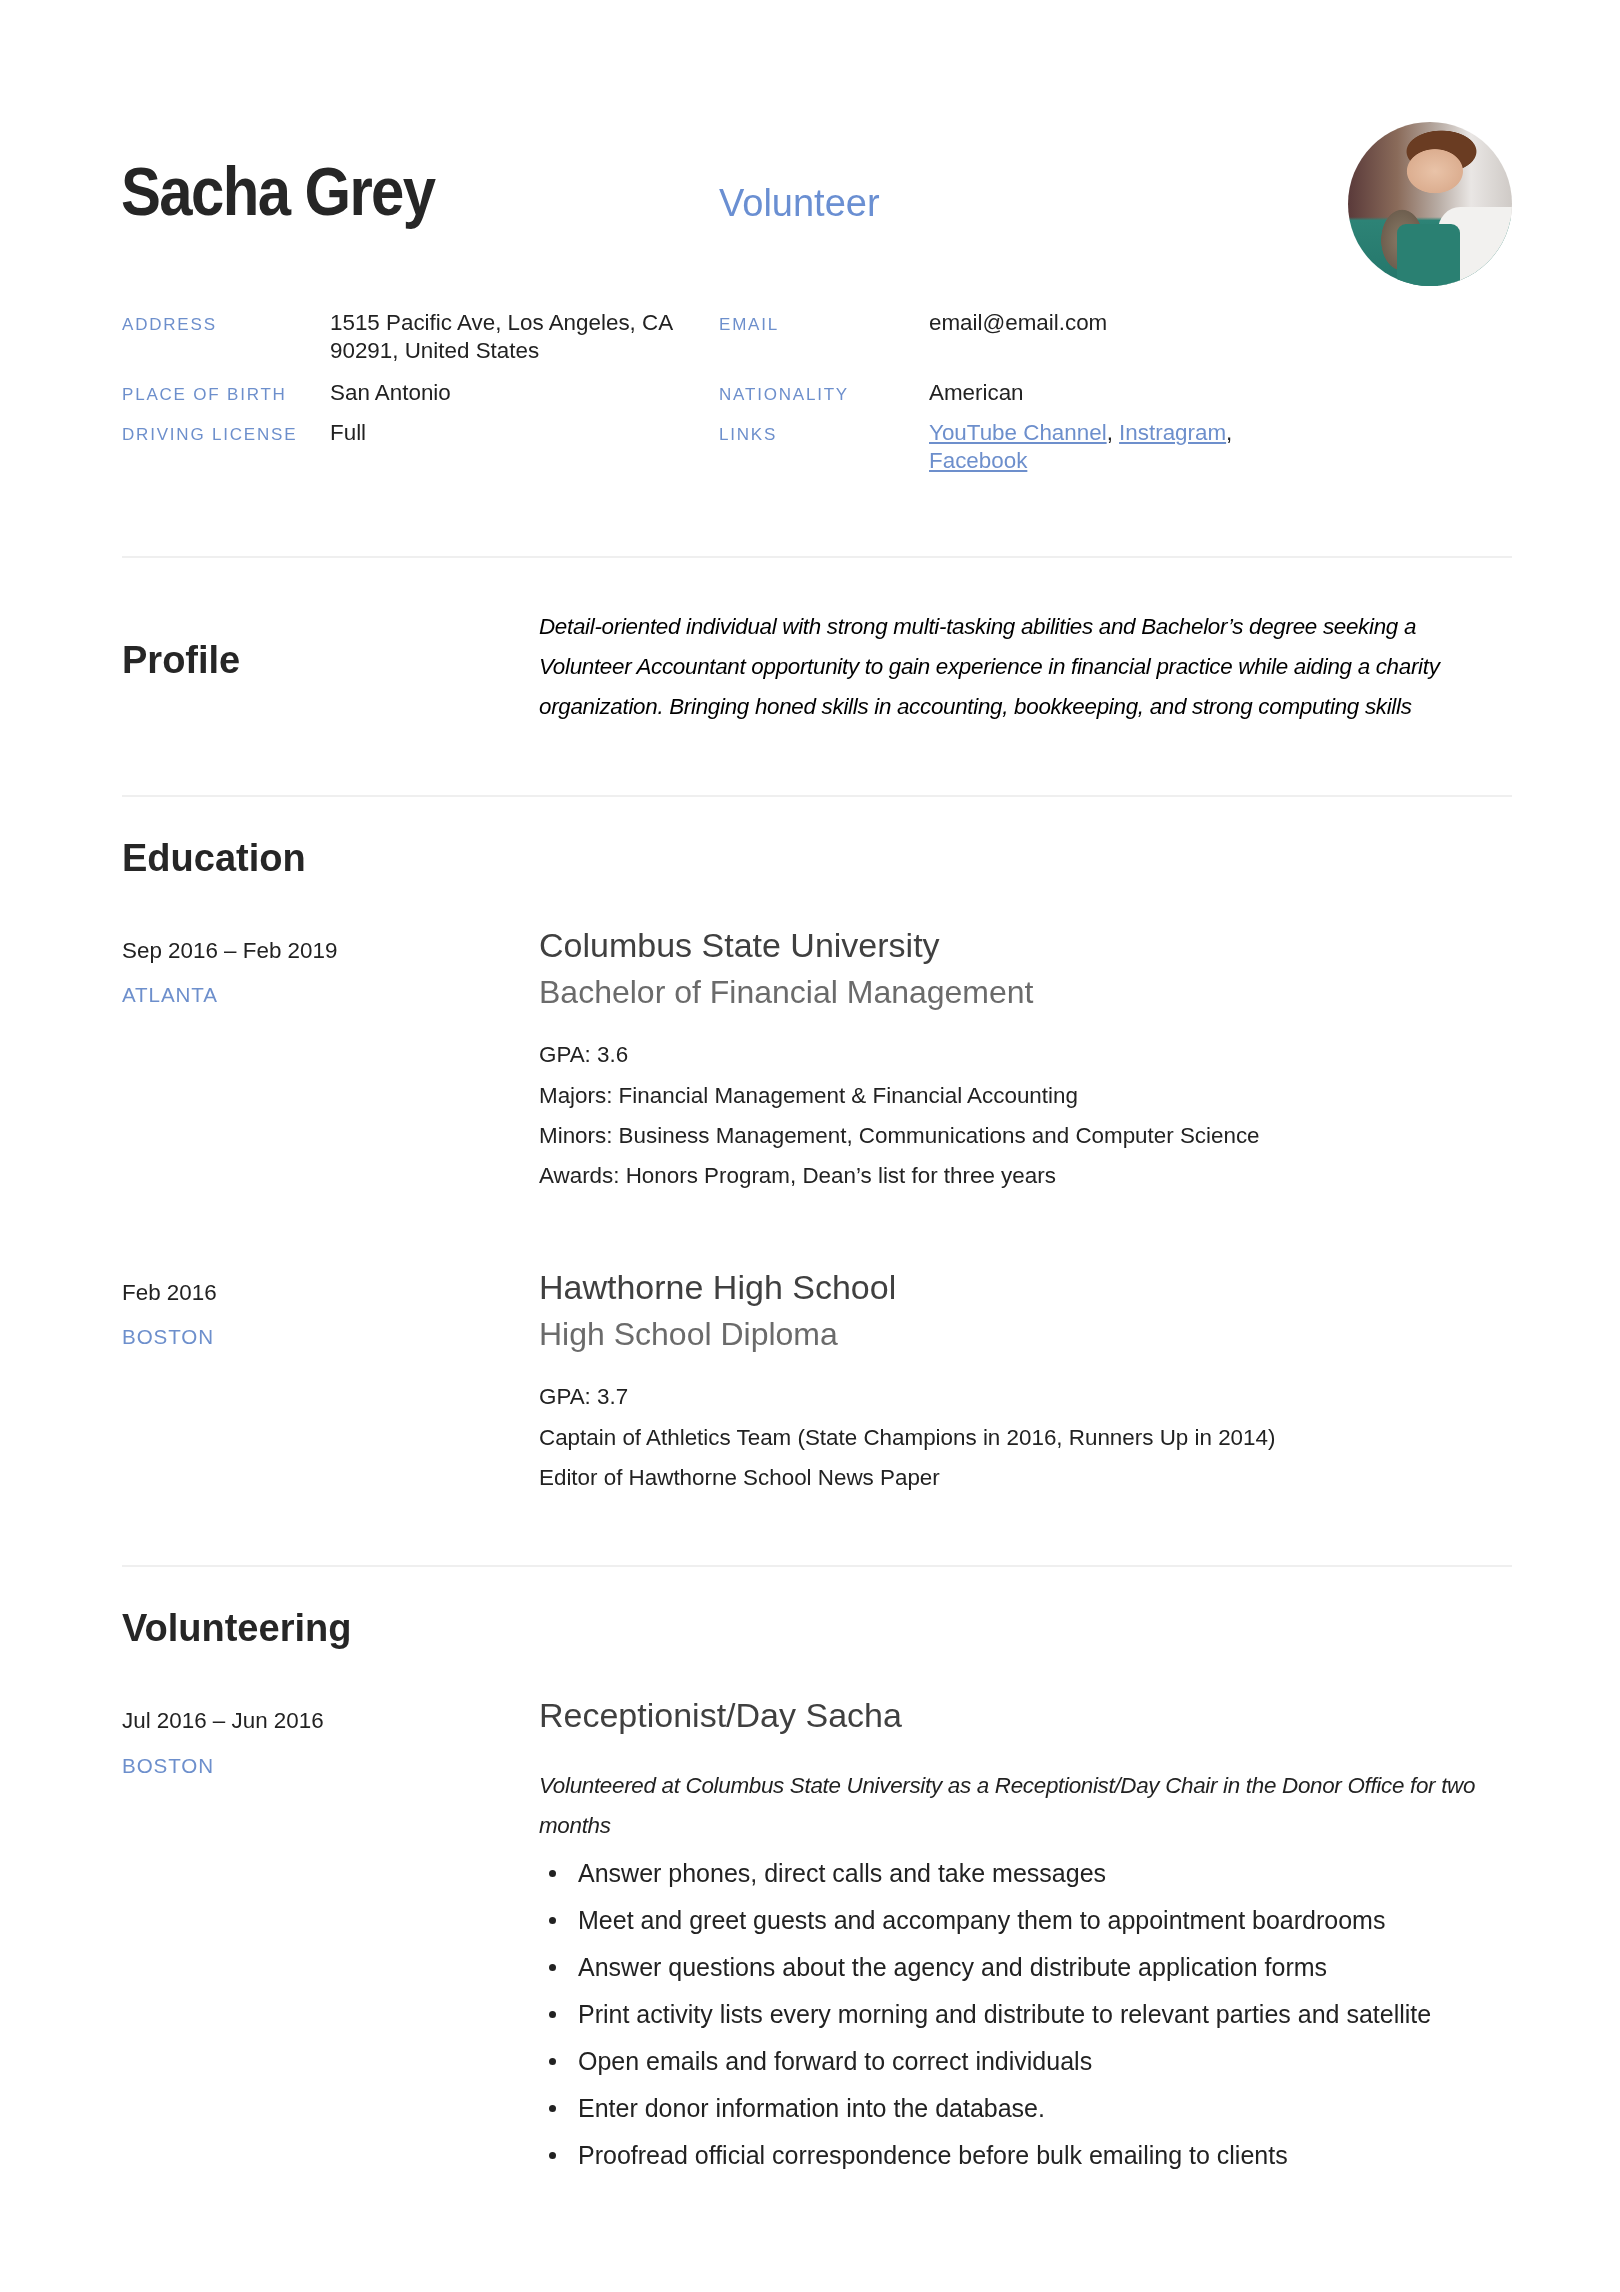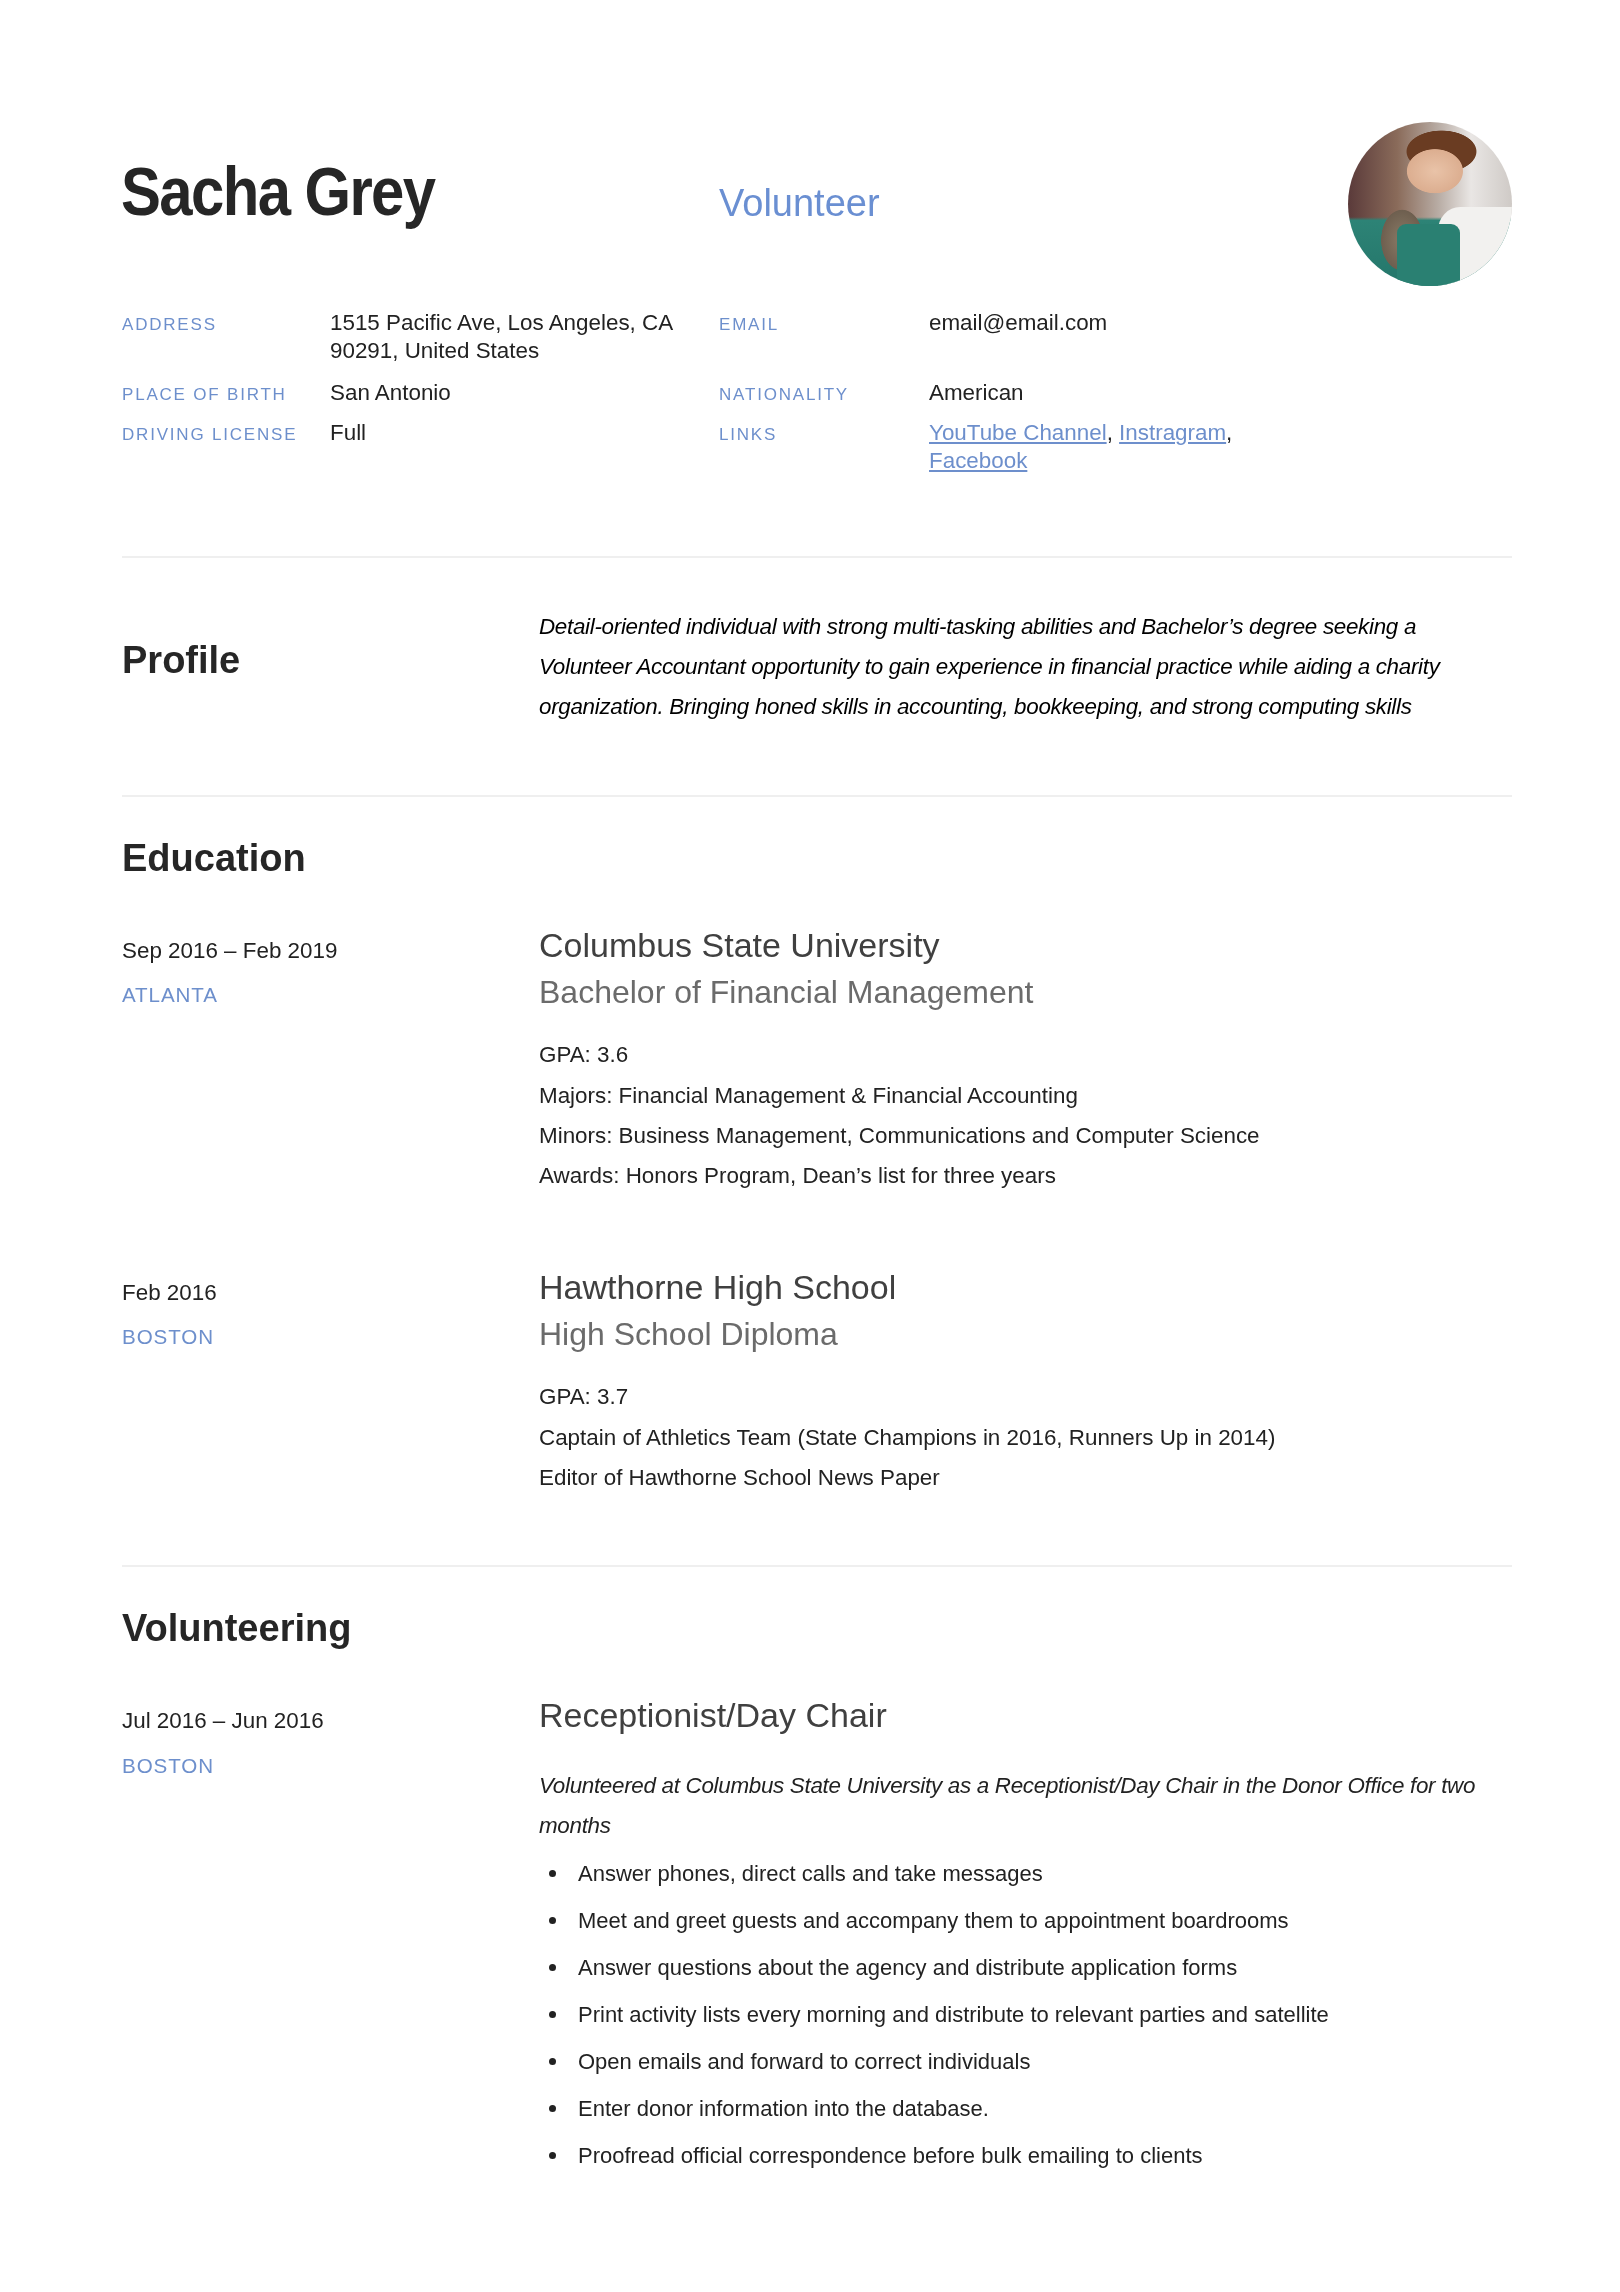--- a/index.html
+++ b/index.html
@@ -23,21 +23,21 @@
   .divider { position:absolute; left:122px; width:1390px; height:1.8px; background:#efefef; }
   .section-h { font-size:38px; font-weight:700; color:#262626; }
   .profile-text { left:539px; top:607px; width:973px; white-space:normal; font-size:22.4px; font-style:italic; line-height:40px; color:#000000; letter-spacing:-0.3px; }
   .date { font-size:22.4px; color:#222; }
   .loc { font-size:20.6px; color:#6d8fcc; letter-spacing:0.9px; }
   .entry-title { font-size:34px; color:#404040; }
   .entry-sub { font-size:32px; color:#6b6b6b; }
   .detail { font-size:22.4px; color:#222; line-height:40px; white-space:normal; }
   .italic-desc { left:539px; top:1766px; width:973px; white-space:normal; font-size:22.4px; font-style:italic; line-height:40px; letter-spacing:-0.3px; }
   .bullets { position:absolute; left:539px; top:1850px; margin:0; padding:0 0 0 39px; list-style:none; }
-  .bullets li { position:relative; font-size:22px; line-height:47px; color:#222; white-space:nowrap; }
+  .bullets li { position:relative; font-size:25px; line-height:47px; color:#222; white-space:nowrap; }
   .bullets li .dot { position:absolute; left:-29px; top:19.7px; width:7.2px; height:7.2px; border-radius:50%; background:#222; }
 </style>
 </head>
 <body>
 
 <div class="abs name">Sacha Grey</div>
 <div class="abs jobtitle">Volunteer</div>
 <div class="abs photo">
   <div class="shirt"></div>
   <div class="apron"></div>
@@ -98,21 +98,21 @@
   <div class="abs detail" style="left:539px; top:1458px;">Editor of Hawthorne School News Paper</div>
 </div>
 
 <div class="divider" style="top:1565px;"></div>
 
 <div class="abs section-h" style="left:122px; top:1607px;">Volunteering</div>
 
 <div>
   <div class="abs date" style="left:122px; top:1708px;">Jul 2016 – Jun 2016</div>
   <div class="abs loc" style="left:122px; top:1754px;">BOSTON</div>
-  <div class="abs entry-title" style="left:539px; top:1696px;">Receptionist/Day Chair</div>
+  <div class="abs entry-title" style="left:539px; top:1696px;">Receptionist/Day Sacha</div>
   <div class="abs italic-desc">Volunteered at Columbus State University as a Receptionist/Day Chair in the Donor Office for two months</div>
   <ul class="bullets">
     <li><span class="dot"></span><span>Answer phones, direct calls and take messages</span></li>
     <li><span class="dot"></span><span>Meet and greet guests and accompany them to appointment boardrooms</span></li>
     <li><span class="dot"></span><span>Answer questions about the agency and distribute application forms</span></li>
     <li><span class="dot"></span><span>Print activity lists every morning and distribute to relevant parties and satellite</span></li>
     <li><span class="dot"></span><span>Open emails and forward to correct individuals</span></li>
     <li><span class="dot"></span><span>Enter donor information into the database.</span></li>
     <li><span class="dot"></span><span>Proofread official correspondence before bulk emailing to clients</span></li>
   </ul>

